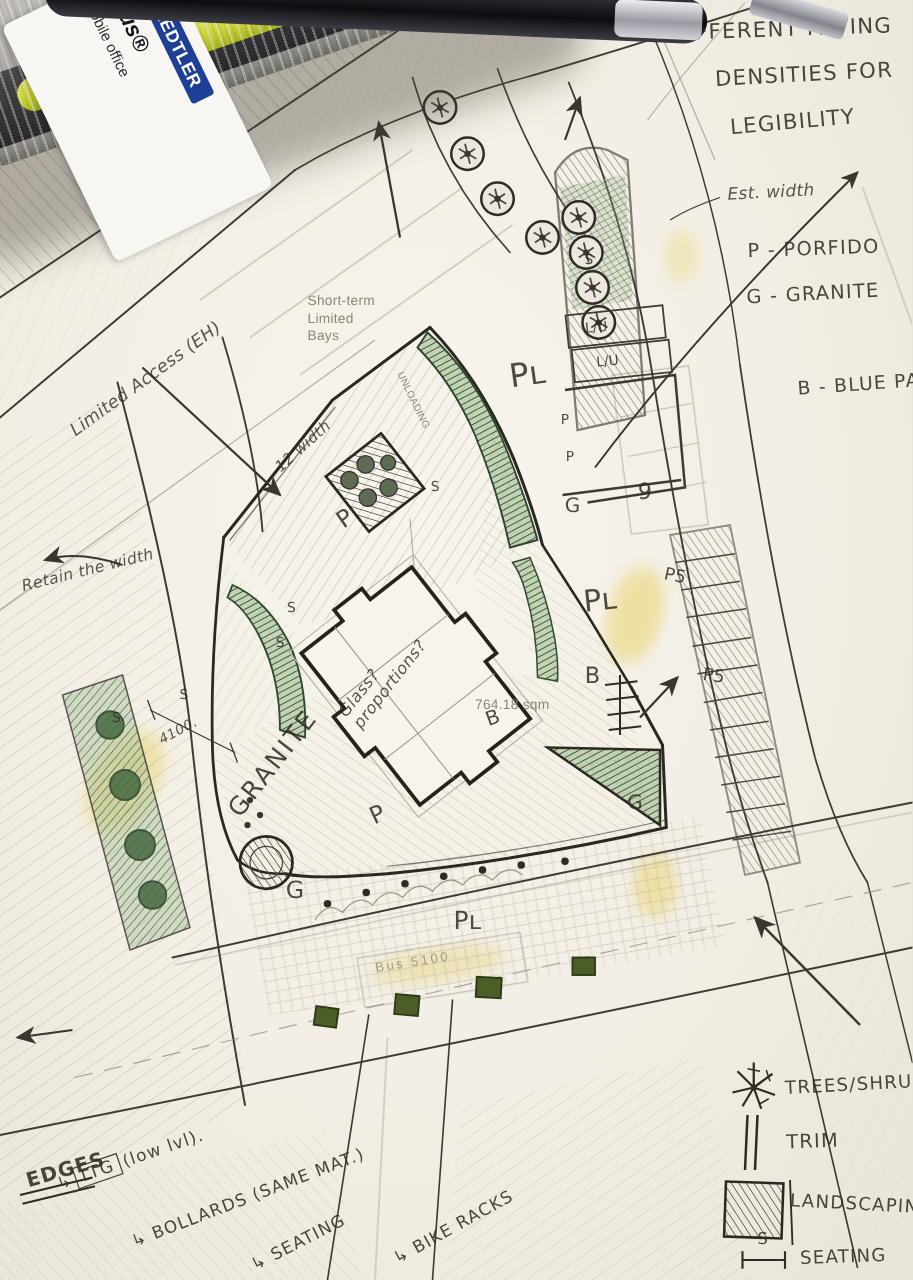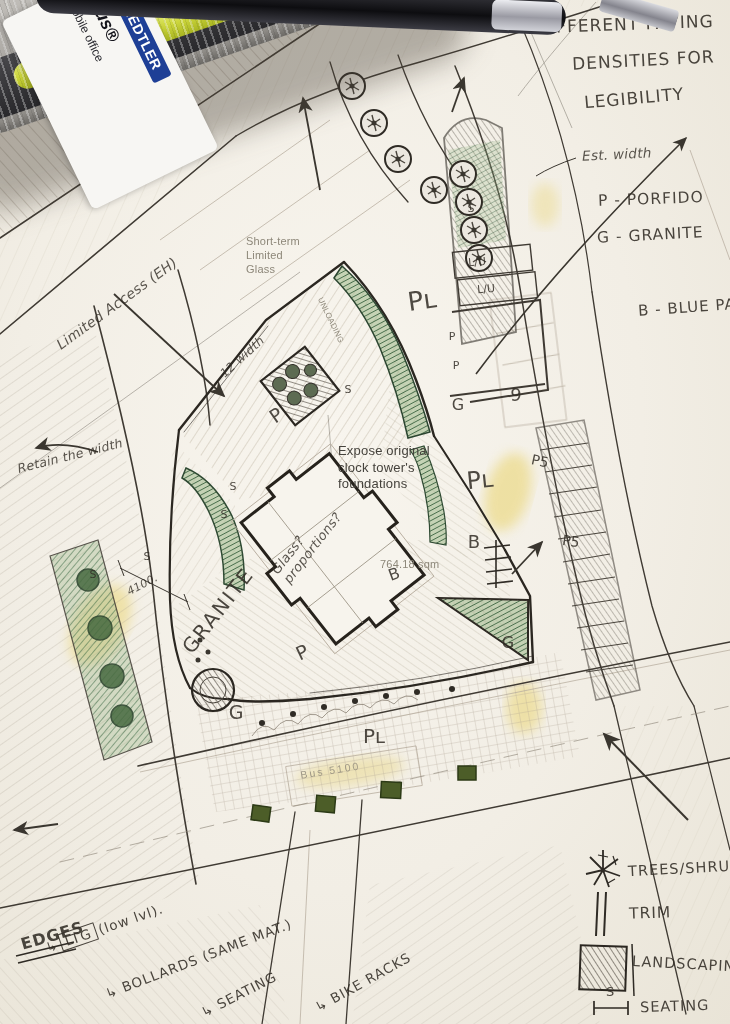--- a/index.html
+++ b/index.html
@@ -320,28 +320,23 @@
 <div class="txt hand-lc" style="left:126px;top:578px;font-size:11px;transform:rotate(-28deg);">4100.</div>
 <div class="txt hand" style="left:196px;top:634px;font-size:20px;letter-spacing:2px;transform:rotate(-52deg);transform-origin:left bottom;">GRANITE</div>
 <div class="txt hand-lc" style="left:292px;top:556px;font-size:13px;line-height:15px;transform:rotate(-52deg);transform-origin:left bottom;">
   <div>Glass?</div>
   <div>proportions?</div>
 </div>
 
 <div class="txt printed gray" style="left:246px;top:234px;font-size:11px;line-height:14px;">
   <div>Short-term</div>
   <div>Limited</div>
-  <div>Glass</div>
+  <div>Bays</div>
 </div>
 <div class="txt printed gray" style="left:324px;top:296px;font-size:8px;transform:rotate(64deg);transform-origin:left top;">UNLOADING</div>
-<div class="txt printed dark" style="left:338px;top:443px;font-size:13px;line-height:16.5px;">
-  <div>Expose original</div>
-  <div>clock tower's</div>
-  <div>foundations</div>
-</div>
 <div class="txt printed gray" style="left:380px;top:558px;font-size:11px;">764.18 sqm</div>
 <div class="txt printed gray" style="left:300px;top:764px;font-size:10.5px;letter-spacing:2px;opacity:.8;transform:rotate(-9deg);">Bus 5100</div>
 
 <div class="txt hand" style="left:20px;top:926px;font-size:16px;font-weight:bold;transform:rotate(-16deg);">EDGES</div>
 <div class="txt hand" style="left:46px;top:940px;font-size:13.5px;transform:rotate(-19deg);transform-origin:left center;">
   <span>↳</span><span class="ltg-box">LTG</span><span>(low lvl).</span>
 </div>
 <div class="txt hand" style="left:106px;top:986px;font-size:13.5px;transform:rotate(-21deg);transform-origin:left center;">
   <span>↳</span>
   <span>BOLLARDS (SAME MAT.)</span>

